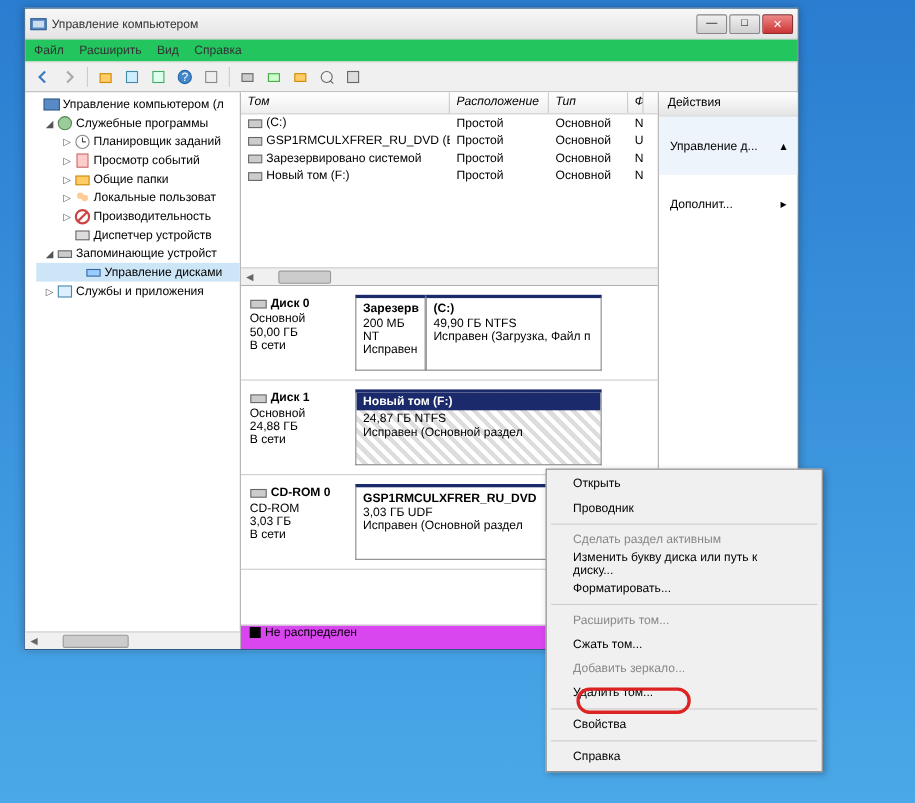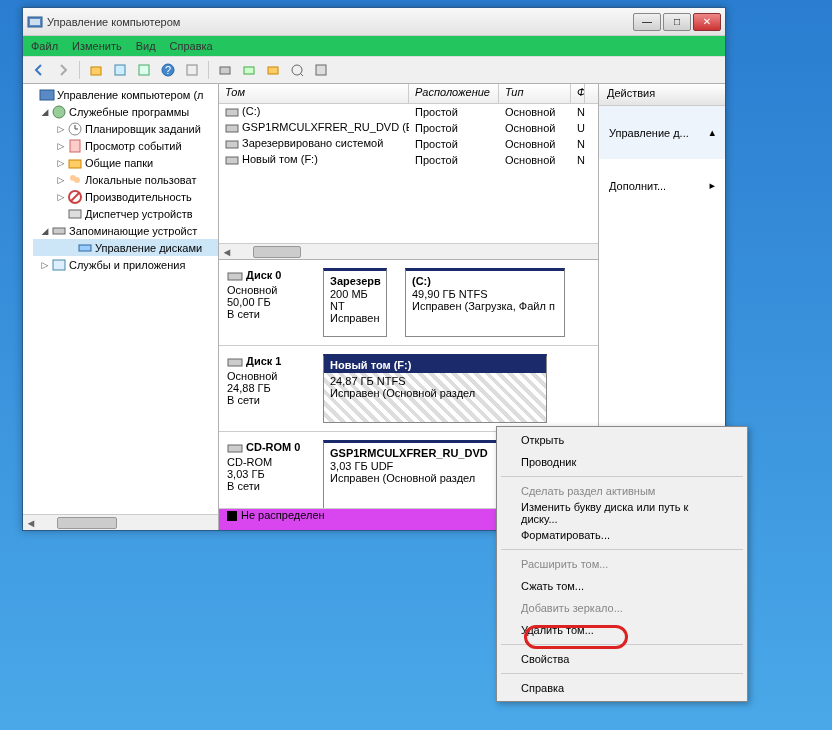--- a/index.html
+++ b/index.html
@@ -1,17 +1,17 @@
 <!DOCTYPE html>
 <html><head>
 <meta charset="utf-8">
 <style>
 * { box-sizing: border-box; margin: 0; padding: 0; font-family: "Segoe UI", Tahoma, sans-serif; font-size: 11px; }
 body { background: linear-gradient(180deg, #2a7dd0 0%, #4aa8e8 100%); width: 832px; height: 730px; overflow: hidden; position: relative; }
-.window { position: absolute; left: 22px; top: 7px; width: 704px; height: 524px; background: #f0f0f0; border: 1px solid #2a5a8a; box-shadow: 0 0 8px rgba(0,0,0,0.3); }
+.window { position: absolute; left: 22px; top: 7px; width: 704px; height: 584px; background: #f0f0f0; border: 1px solid #2a5a8a; box-shadow: 0 0 8px rgba(0,0,0,0.3); }
 .titlebar { height: 28px; background: linear-gradient(180deg, #f8f8f8 0%, #e4e4e4 100%); display: flex; align-items: center; padding: 0 4px; border-bottom: 1px solid #ccc; }
 .titlebar .icon { width: 16px; height: 16px; margin-right: 4px; }
 .titlebar .title { flex: 1; color: #333; }
 .winbtns { display: flex; gap: 2px; }
 .winbtn { width: 28px; height: 18px; border: 1px solid #888; background: linear-gradient(180deg, #f0f0f0, #d0d0d0); border-radius: 2px; display: flex; align-items: center; justify-content: center; font-size: 10px; cursor: pointer; }
 .winbtn.close { background: linear-gradient(180deg, #e88, #c33); color: #fff; border-color: #833; }
 .menubar { height: 20px; display: flex; align-items: center; padding: 0 8px; gap: 14px; background: #22c55e; }
 .menubar span { color: #333; cursor: default; }
 .toolbar { height: 28px; background: #f0f0f0; border-top: 1px solid #ddd; border-bottom: 1px solid #b0b0b0; display: flex; align-items: center; padding: 0 6px; gap: 4px; }
 .tbtn { width: 20px; height: 20px; display: flex; align-items: center; justify-content: center; }
@@ -35,21 +35,21 @@
 .vol-row { display: flex; height: 16px; align-items: center; }
 .vol-row div { padding: 0 6px; overflow: hidden; white-space: nowrap; }
 .vol-row .vicon { width: 14px; height: 14px; display: inline-block; vertical-align: middle; }
 .vol-scroll { height: 16px; background: #f0f0f0; border-top: 1px solid #ccc; display: flex; align-items: center; }
 .vol-scroll .thumb { width: 48px; height: 12px; margin-left: 18px; background: #ccc; border: 1px solid #999; border-radius: 2px; }
 .diskmap { flex: 1; overflow: hidden; display: flex; flex-direction: column; }
 .disk-row { border-bottom: 1px solid #ccc; padding: 8px; display: flex; gap: 6px; min-height: 86px; }
 .disk-info { width: 90px; }
 .disk-info .dicon { width: 16px; height: 16px; display: inline-block; vertical-align: middle; }
 .disk-info .dname { font-weight: bold; display: inline; }
-.disk-parts { flex: 1; display: flex; gap: 18px; }
+.disk-parts { flex: 1; display: flex; gap: 0; }
 .part { border: 1px solid #888; padding: 4px 6px; overflow: hidden; }
 .part .ptitle { font-weight: bold; border-bottom: 1px solid transparent; }
 .part.nav { border-top: 3px solid #1a2a6a; }
 .part.sel { background: repeating-linear-gradient(45deg, #fff, #fff 4px, #ddd 4px, #ddd 8px); }
 .legend { height: 22px; border-top: 1px solid #ccc; display: flex; align-items: flex-start; padding: 0 8px; gap: 10px; background: #d946ef; flex-direction: column; }
 .legend .sw { width: 10px; height: 10px; display: inline-block; margin-right: 4px; vertical-align: middle; }
 .actions { width: 127px; border-left: 1px solid #b0b0b0; background: #fff; }
 .actions-head { height: 22px; background: linear-gradient(180deg, #fff, #e4e4e4); border-bottom: 1px solid #ccc; padding: 3px 8px; font-weight: normal; }
 .actions-item { padding: 20px 10px; display: flex; justify-content: space-between; align-items: center; }
 .actions-item.hdr { background: #eef4fb; }
@@ -75,21 +75,21 @@
     <span class="title">Управление компьютером</span>
     <div class="winbtns">
       <div class="winbtn">—</div>
       <div class="winbtn">□</div>
       <div class="winbtn close">✕</div>
     </div>
   </div>
 
   <div class="menubar">
     <span>Файл</span>
-    <span>Изменить</span>
+    <span>Расширить</span>
     <span>Вид</span>
     <span>Справка</span>
   </div>
 
   <div class="toolbar">
     <div class="tbtn">
         <svg width="14" height="14">
           <path d="M9 2 L4 7 L9 12" stroke="#3a7ac0" stroke-width="2" fill="none"></path>
         </svg>
       </div>

